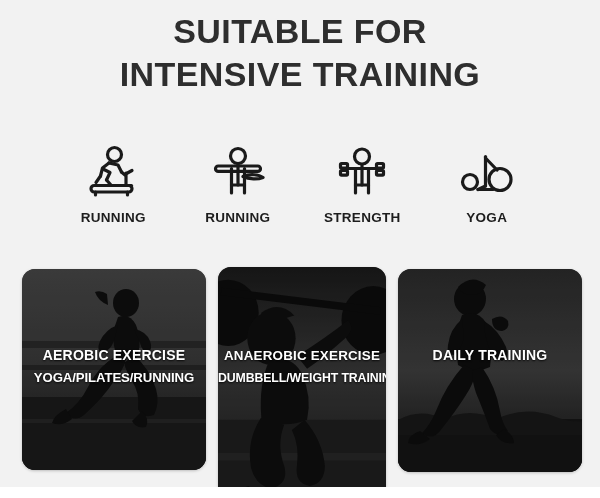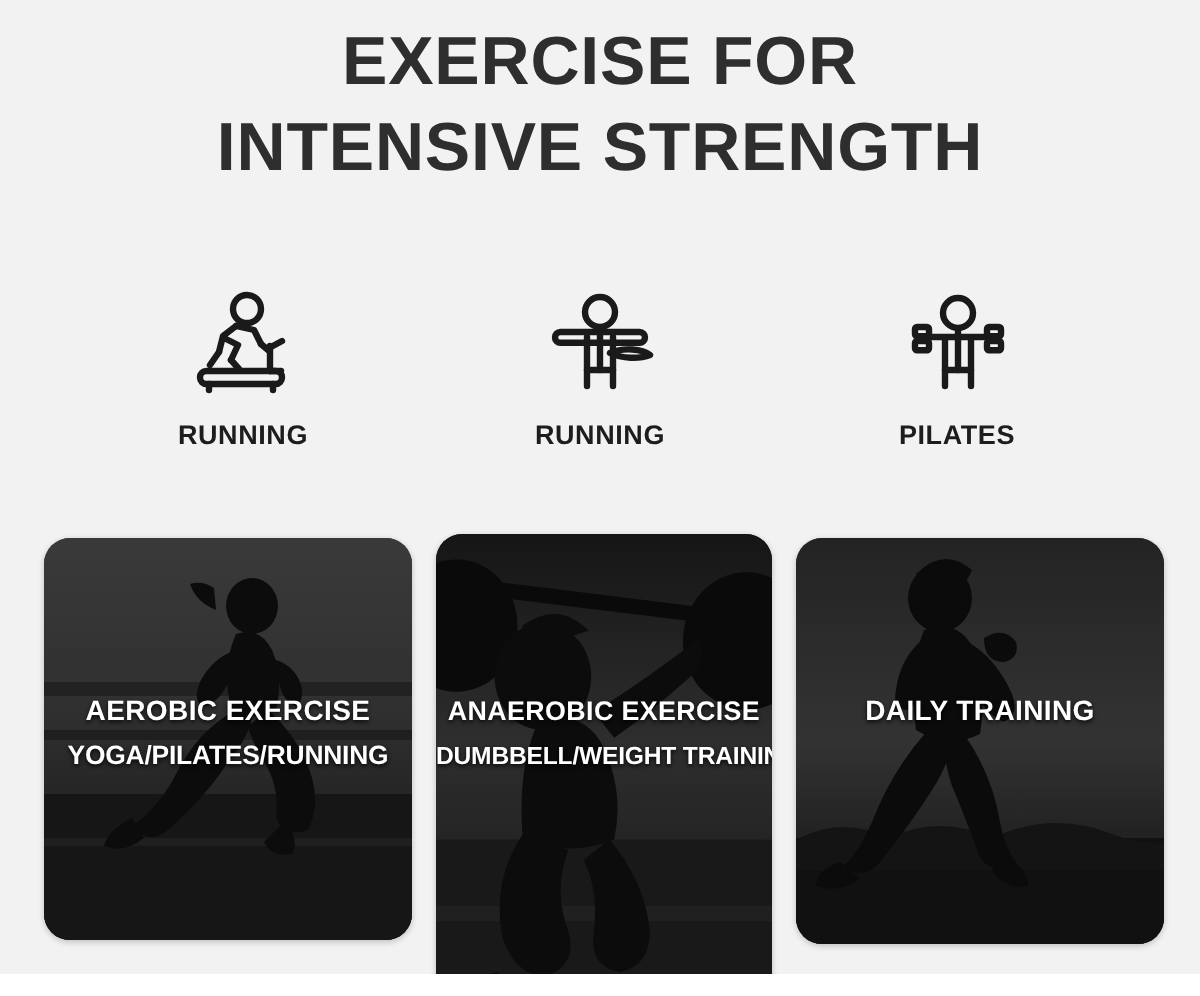--- a/index.html
+++ b/index.html
@@ -141,22 +141,22 @@
   .card-2 .caption-title { font-size: 13.4px; }
   .card-2 .caption-sub { font-size: 12.3px; }
   .card-3 .caption-sub { font-size: 12.6px; }
 </style>
 </head>
 <body>
 
 <div class="page">
 
   <div class="heading">
-    <span class="line">EXERCISE FOR</span>
-    <span class="line">INTENSIVE STRENGTH</span>
+    <span class="line">SUITABLE FOR</span>
+    <span class="line">INTENSIVE TRAINING</span>
   </div>
 
   <div class="icon-row">
 
     <div class="icon-item">
       <span class="icon-glyph">
         <svg width="56" height="54" viewBox="0 0 56 54">
           <g fill="none" stroke="#1a1a1a" stroke-width="3.2" stroke-linecap="round" stroke-linejoin="round">
             <circle cx="29.5" cy="9.5" r="7"></circle>
             <path d="M24 18 L17.5 23 L15.5 31"></path>
@@ -204,23 +204,38 @@
             <path d="M34.5 24 L34.5 40 L34.5 48"></path>
             <path d="M21.5 40 L34.5 40"></path>
             <path d="M13 23.5 L43 23.5"></path>
             <rect x="6.5" y="18.5" width="7" height="4.6" rx="1"></rect>
             <rect x="6.5" y="25.5" width="7" height="4.6" rx="1"></rect>
             <rect x="42.5" y="18.5" width="7" height="4.6" rx="1"></rect>
             <rect x="42.5" y="25.5" width="7" height="4.6" rx="1"></rect>
           </g>
         </svg>
       </span>
-      <span class="icon-label">PILATES</span>
-    </div>
-
+      <span class="icon-label">STRENGTH</span>
+    </div>
+
+    <div class="icon-item">
+      <span class="icon-glyph">
+        <svg width="56" height="54" viewBox="0 0 56 54">
+          <g fill="none" stroke="#1a1a1a" stroke-width="3.2" stroke-linecap="round" stroke-linejoin="round">
+            <circle cx="11" cy="37" r="7.5"></circle>
+            <circle cx="41" cy="34.5" r="11"></circle>
+            <path d="M26.5 11.5 L26.5 41"></path>
+            <path d="M26.5 13 L38 25"></path>
+            <path d="M19 44.5 L34 44.5"></path>
+            <path d="M26.5 41 L19 44.5"></path>
+          </g>
+        </svg>
+      </span>
+      <span class="icon-label">YOGA</span>
+    </div>
 
   </div>
 
   <div class="cards">
 
     <div class="card card-1">
       <div class="photo">
         <svg viewBox="0 0 184 201" preserveAspectRatio="xMidYMid slice">
           <defs>
             <linearGradient id="g1" x1="0" y1="0" x2="0" y2="1">

